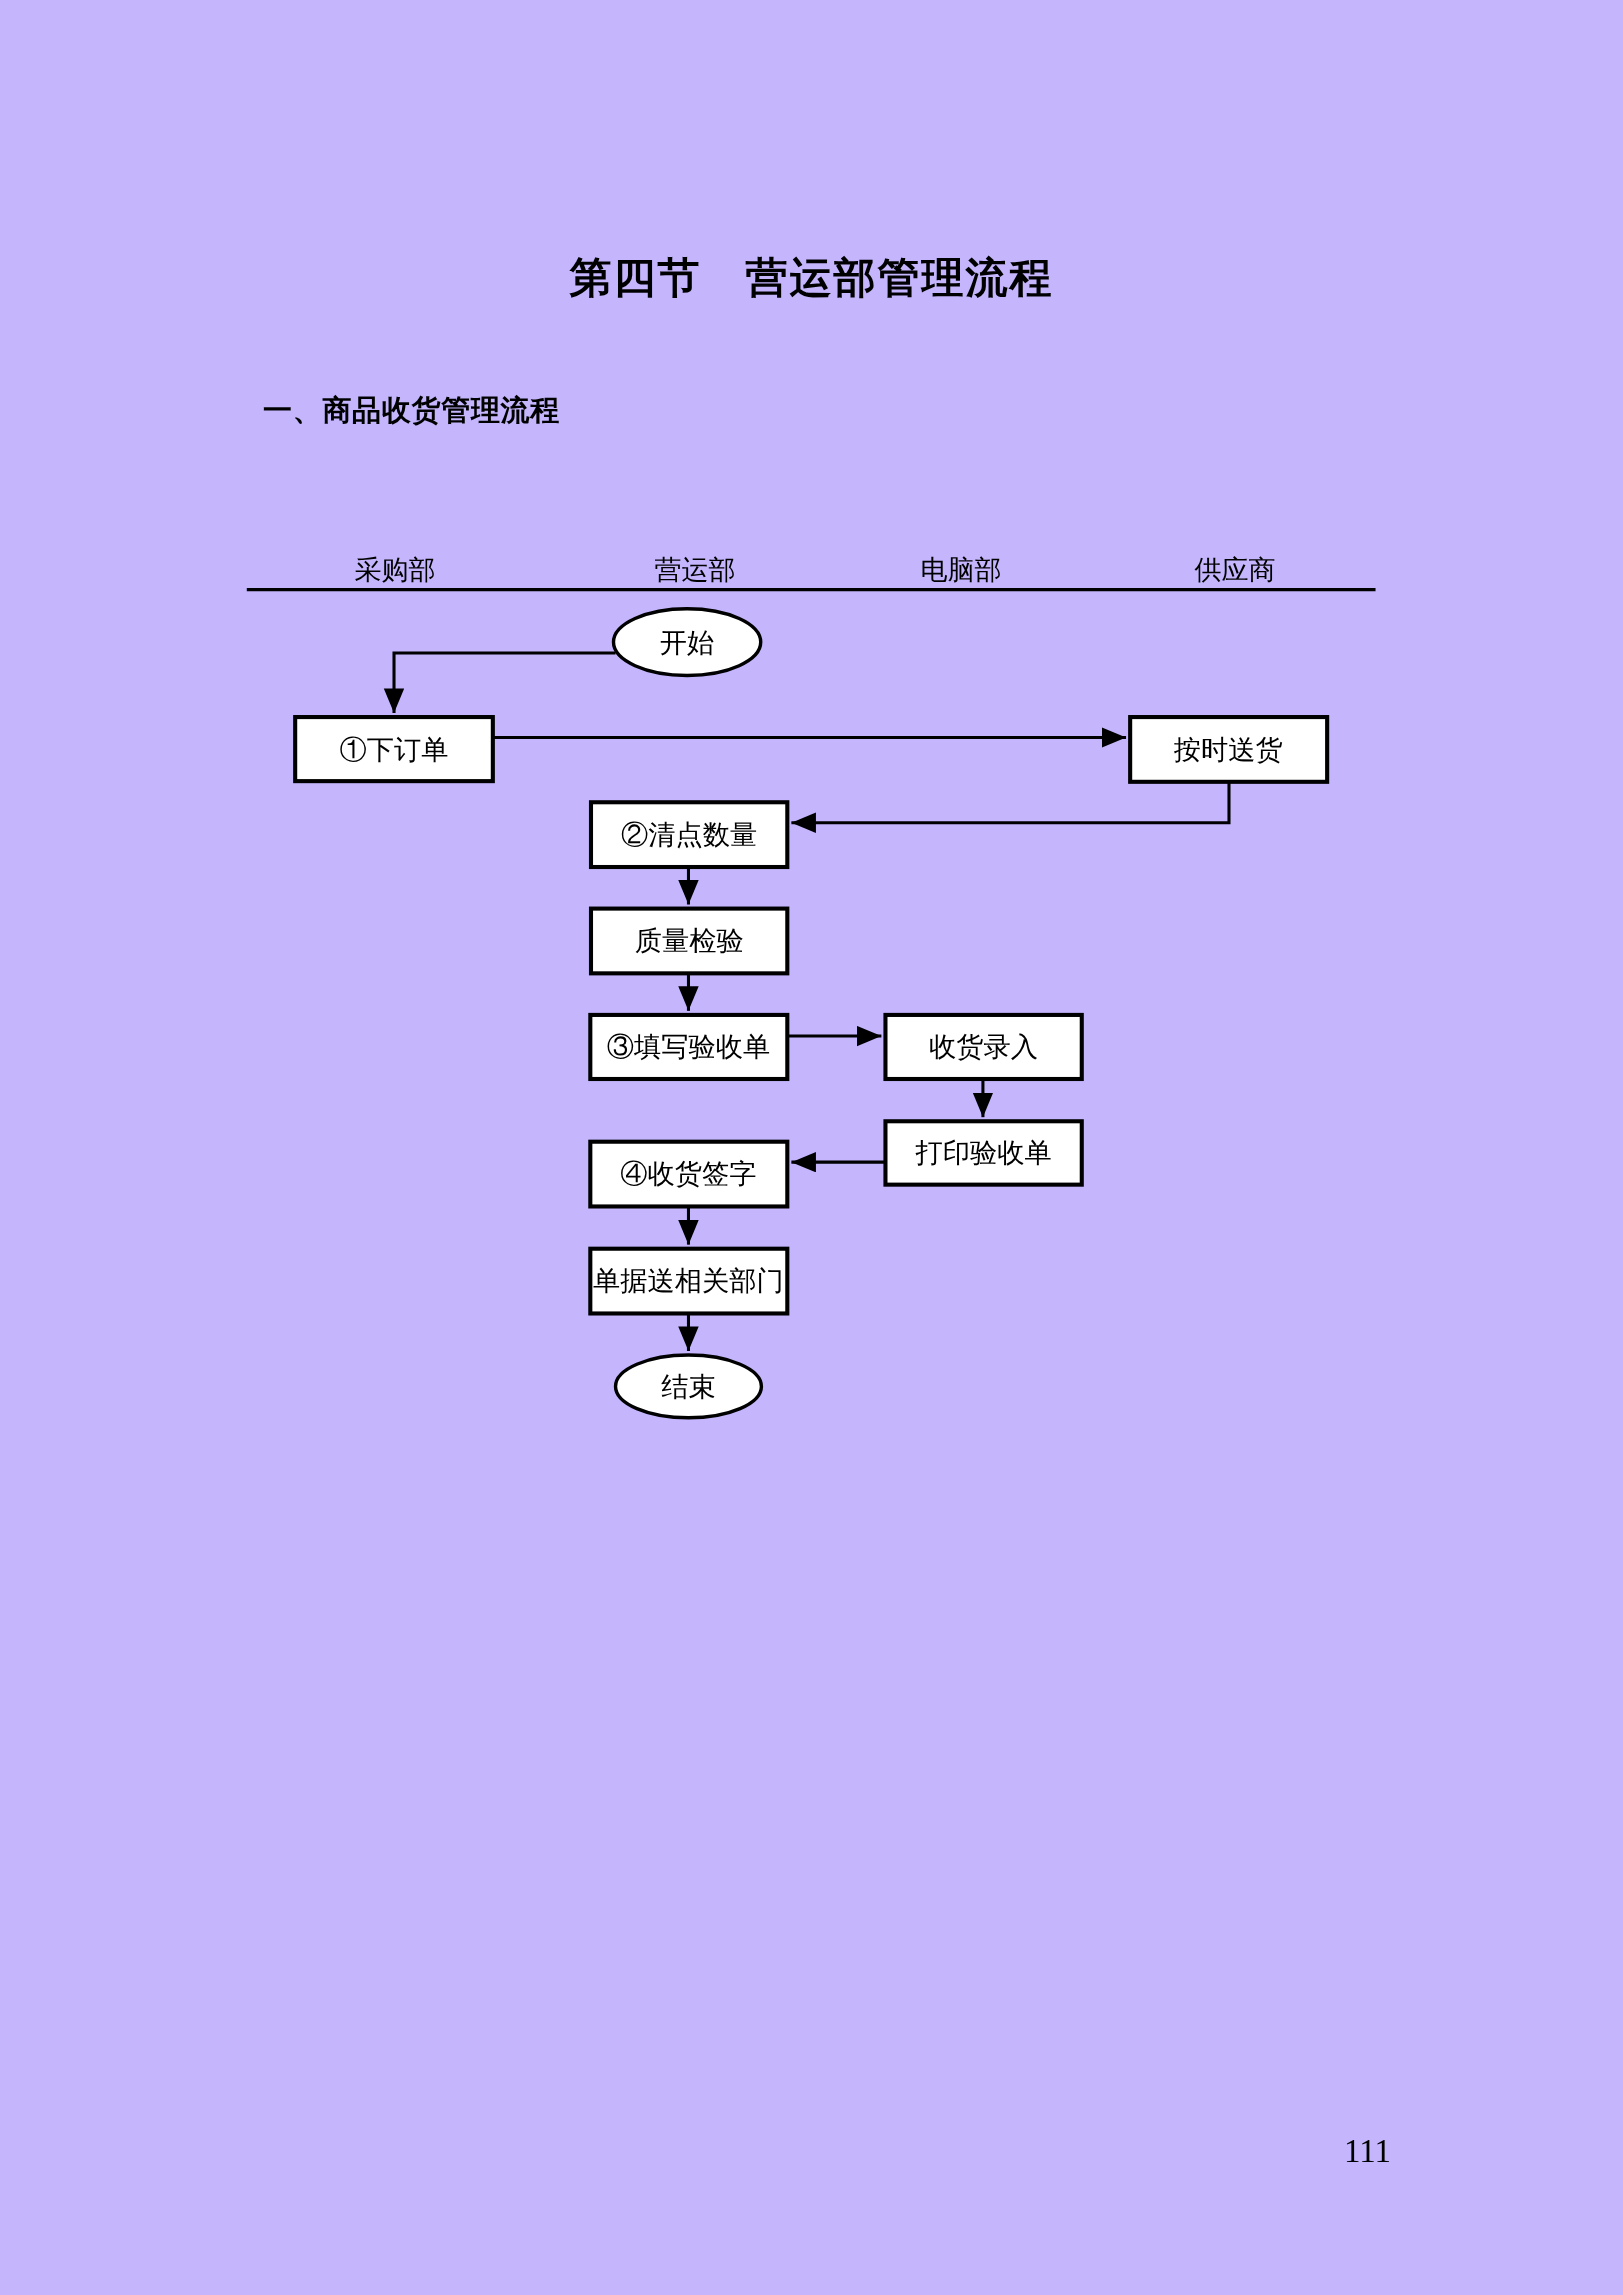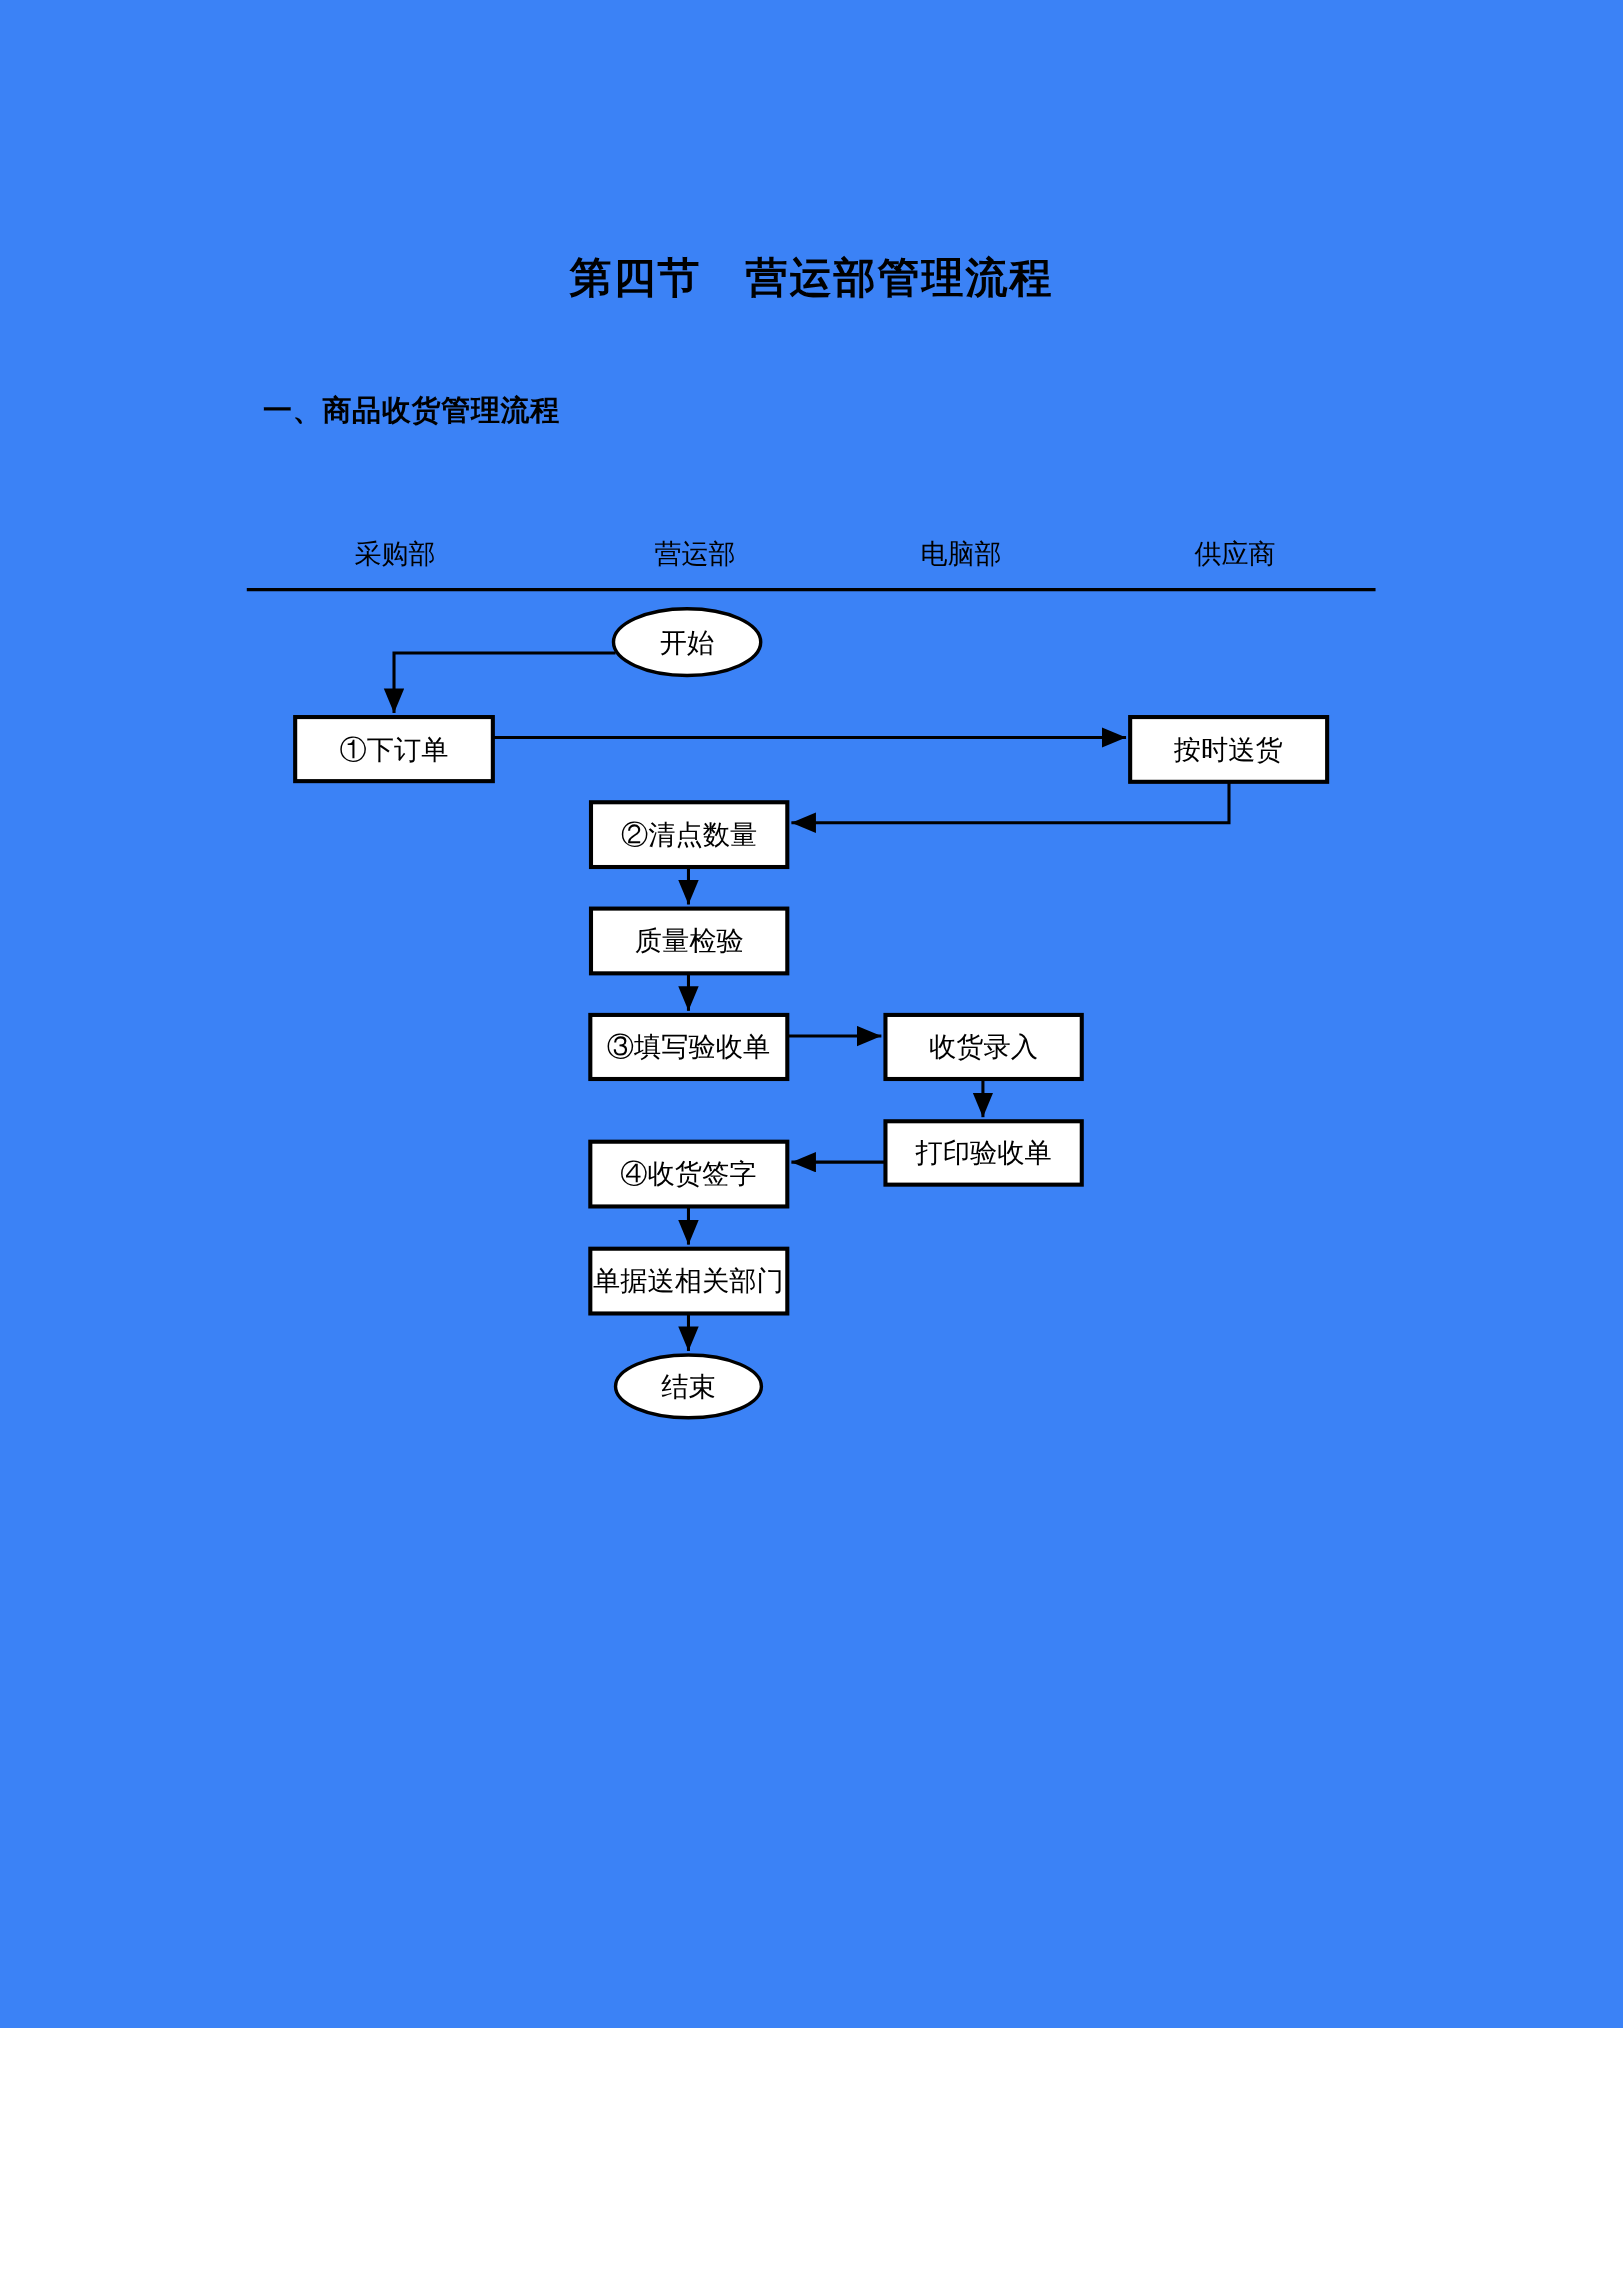--- a/index.html
+++ b/index.html
@@ -1,20 +1,20 @@
 <!DOCTYPE html>
 <html style="font-size:11px"><head>
 <meta charset="utf-8">
 <style>
   html, body { margin: 0; padding: 0; background: #ffffff; }
   .page {
     position: relative;
     width: 1623px;
-    height: 2028px;
-    background: #3b82f6;
+    height: 2295px;
+    background: #c4b5fd;
     color: #000000;
     font-family: "Liberation Serif", "DejaVu Serif", serif;
     overflow: hidden;
   }
   .title {
     position: absolute;
     top: 250px;
     left: 0;
     width: 100%;
     margin: 0;
@@ -29,21 +29,21 @@
     top: 375px;
     left: 247px;
     margin: 16px;
     font-size: 29px;
     font-weight: bold;
     letter-spacing: 0.7px;
     white-space: pre;
   }
   .lane-header {
     position: absolute;
-    top: 536px;
+    top: 552px;
     transform: translateX(-50%);
     font-size: 27px;
     white-space: nowrap;
   }
   svg.flow {
     position: absolute;
     left: 0; top: 0;
     width: 1623px;
     height: 2295px;
   }

